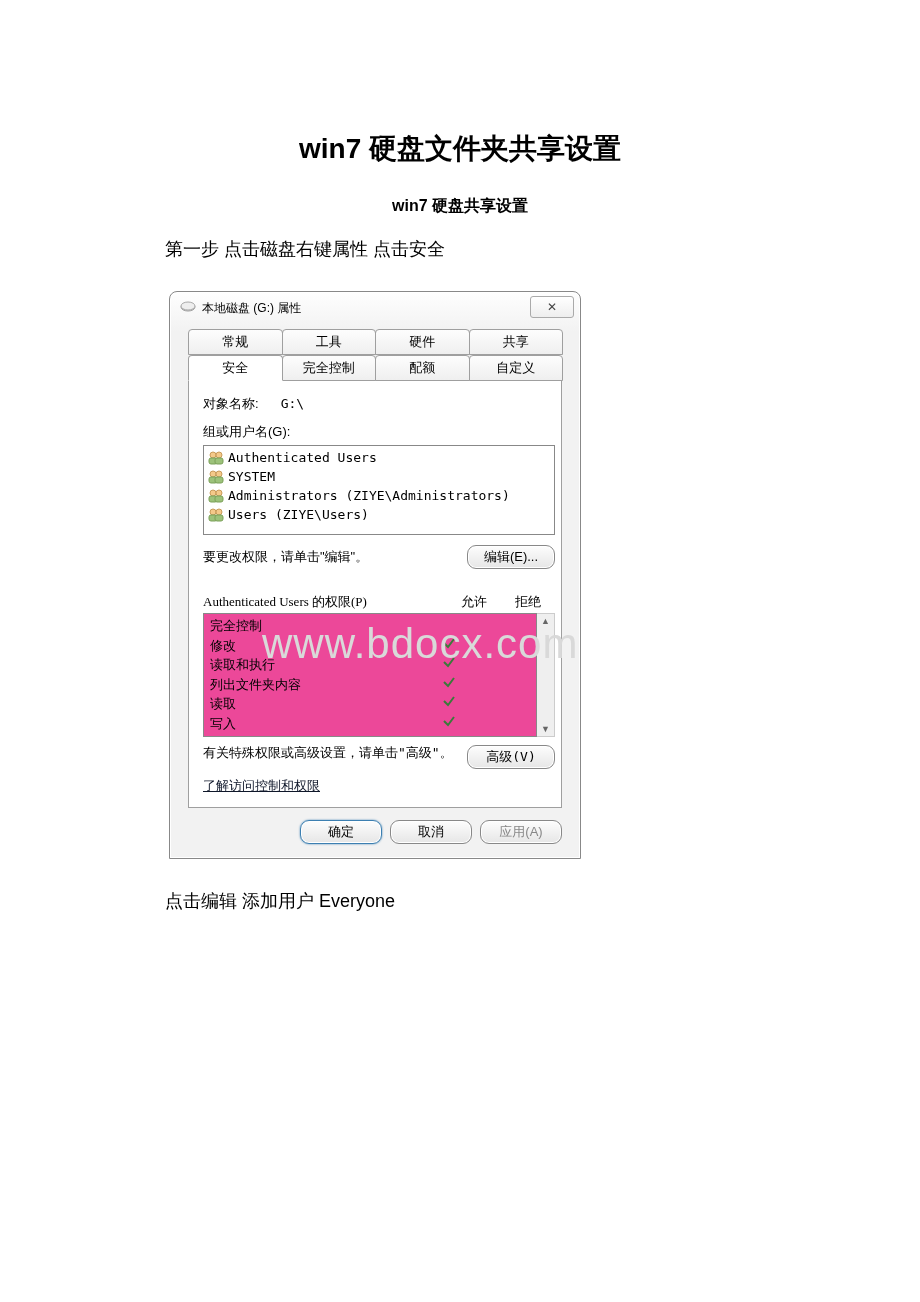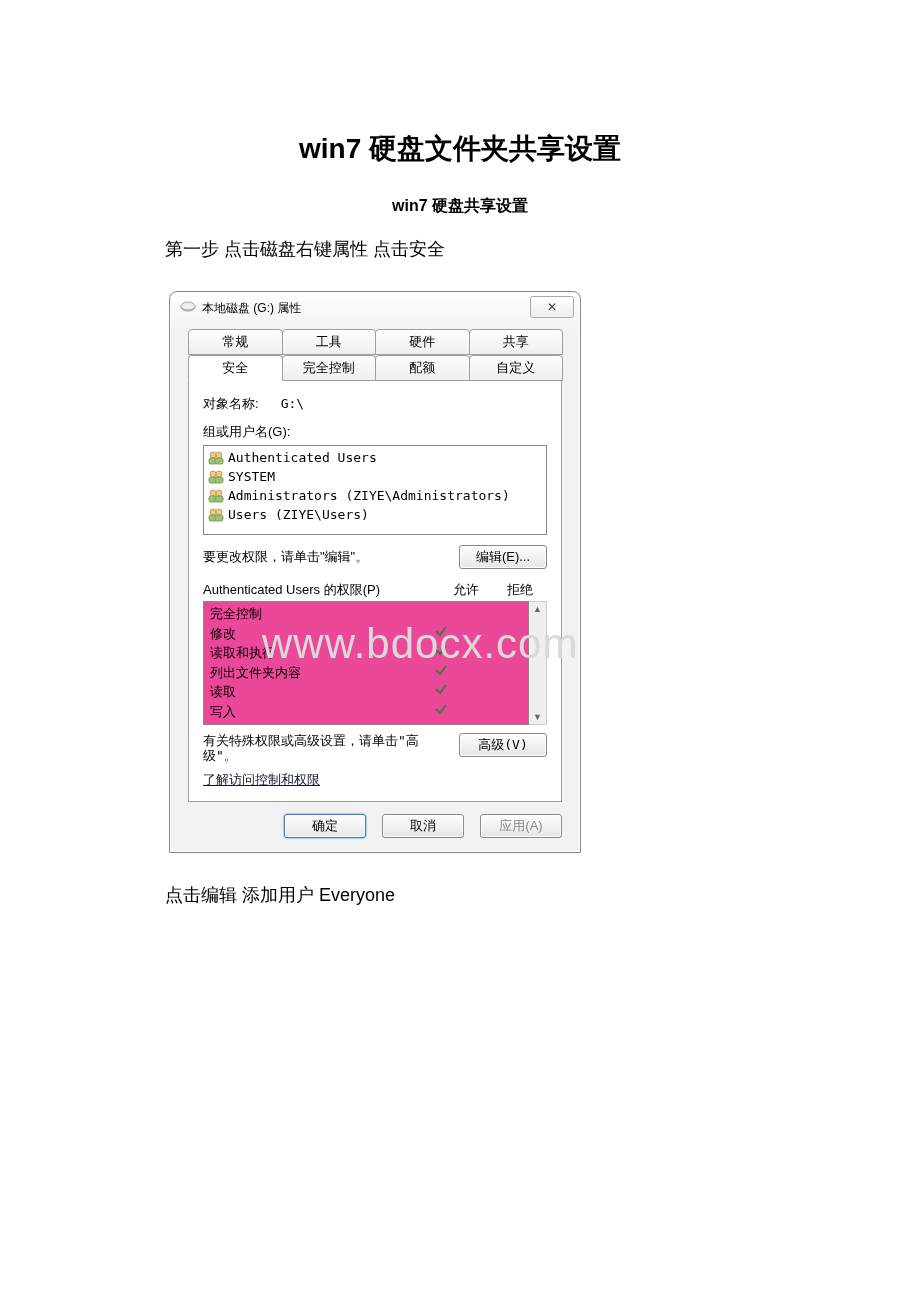--- a/index.html
+++ b/index.html
@@ -103,21 +103,21 @@
     z-index: 2;
   }
   .tab-row-top .tab { border-top-left-radius: 4px; border-top-right-radius: 4px; }
   .tab-row-bottom .tab { border-top-left-radius: 4px; border-top-right-radius: 4px; }
 
   .tab-content {
     margin: 0 18px 12px 18px;
     border: 1px solid #9f9f9f;
     border-top: none;
     background: #fff;
-    padding: 14px 14px 10px 14px;
+    padding: 14px 6px 10px 14px;
   }
 
   .field-row { margin-bottom: 10px; }
   .obj-name-label { display: inline-block; width: 74px; }
   .obj-name-val { font-family: "SimSun", monospace; }
 
   .list-box {
     border: 1px solid #888;
     background: #fff;
     height: 84px;
@@ -138,36 +138,36 @@
 
   .row-flex {
     display: flex;
     align-items: center;
     margin: 10px 0 6px 0;
   }
   .row-flex .spacer { flex: 1; }
 
   .btn {
     border: 1px solid #888;
-    border-radius: 3px;
+    border-radius: 9px;
     background: linear-gradient(#fdfdfd,#e6e6e6);
     padding: 2px 0;
     width: 86px;
     text-align: center;
     font-size: 13px;
     cursor: pointer;
     box-shadow: inset 0 0 0 1px #fff;
   }
   .btn.disabled { color: #888; }
 
   .perm-header {
     display: flex;
     font-size: 13px;
-    font-family: Liberation Sans, sans-serif;
-    margin-top: 12px;
+    font-family: Liberation Serif, serif;
+    margin-top: 24px;
   }
   .perm-header .perm-name { flex: 1; }
   .perm-header .col { width: 54px; text-align: center; }
 
   .perm-box-wrap {
     display: flex;
     margin-top: 2px;
   }
   .perm-box {
     flex: 1;
@@ -215,21 +215,21 @@
     font-family: "SimSun", monospace;
     font-size: 13px;
     margin: 8px 0 2px 0;
     display: inline-block;
     cursor: pointer;
   }
 
   .bottom-btns {
     display: flex;
     justify-content: flex-end;
-    gap: 16px;
+    gap: 8px;
     padding: 0 18px 14px 18px;
   }
   .bottom-btns .btn { width: 80px; }
   .bottom-btns .btn.default { border-color: #3c7fb1; box-shadow: 0 0 2px #3c7fb1, inset 0 0 0 1px #fff; }
 
   .watermark {
     position: absolute;
     left: 92px;
     top: 328px;
     font-size: 42px;

